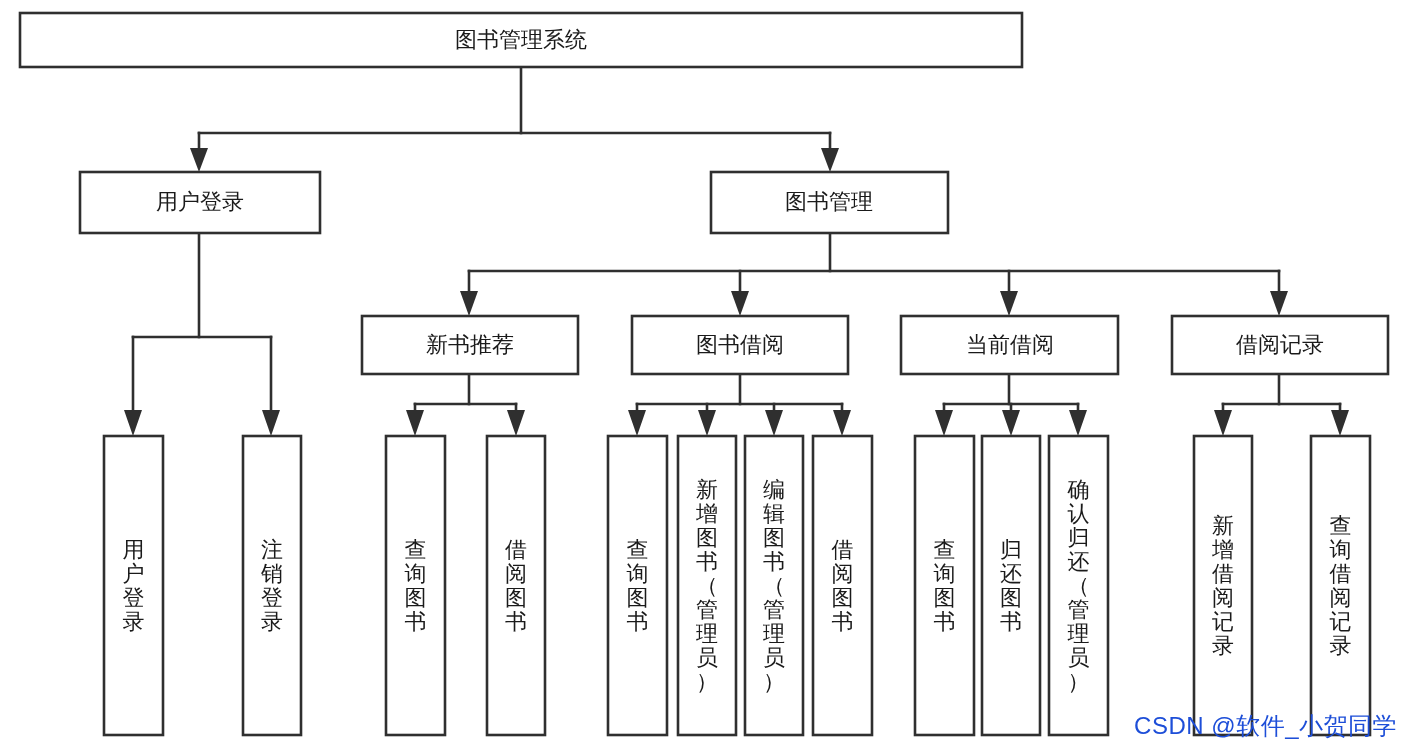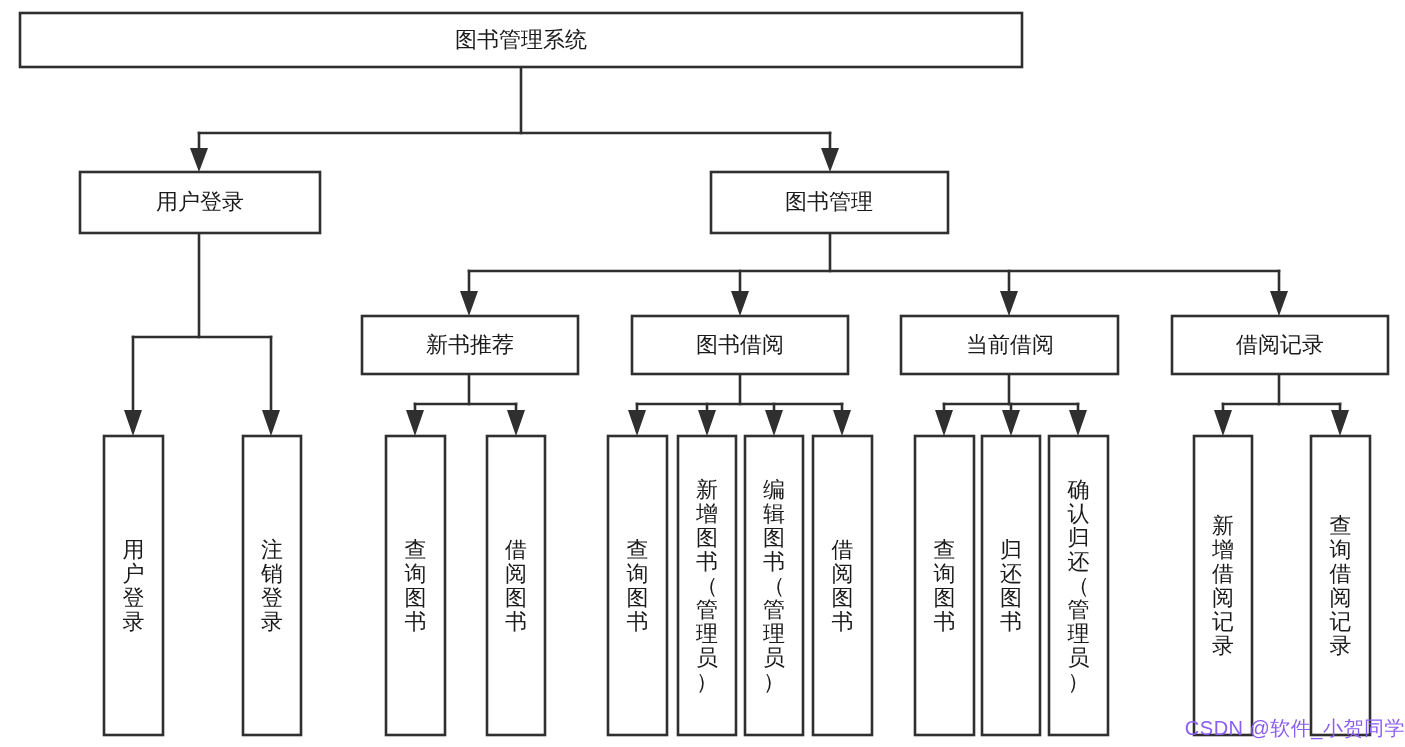--- a/index.html
+++ b/index.html
@@ -50,25 +50,25 @@
     dominant-baseline: middle;
   }
   .node-label-vertical {
     fill: #1a1a1a;
     font-family: "Liberation Sans", "DejaVu Sans", sans-serif;
     font-size: 22px;
     text-anchor: middle;
   }
   .watermark {
     position: absolute;
-    right: 0;
+    right: 8px;
     bottom: 5px;
     font-family: "Liberation Sans", "DejaVu Sans", sans-serif;
-    font-size: 20px;
-    color: #8b5cf6;
+    font-size: 24px;
+    color: #1d4ed8;
     white-space: nowrap;
     letter-spacing: 0.5px;
     user-select: none;
   }
 </style>
 </head>
 <body>
 
 <div id="diagram-root">
 

